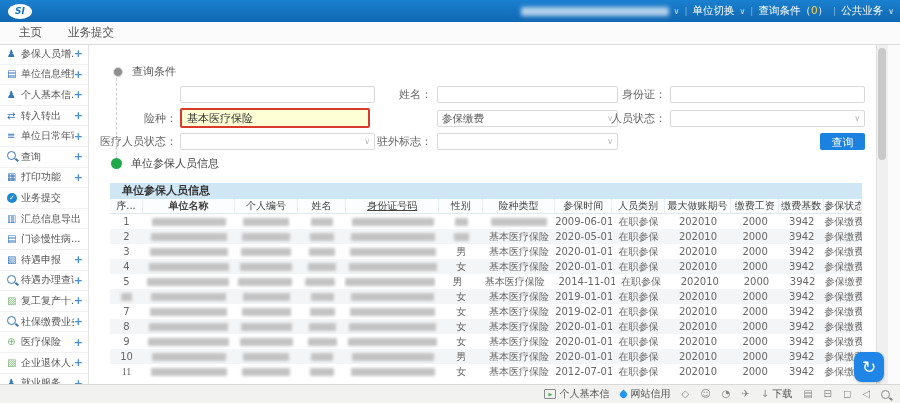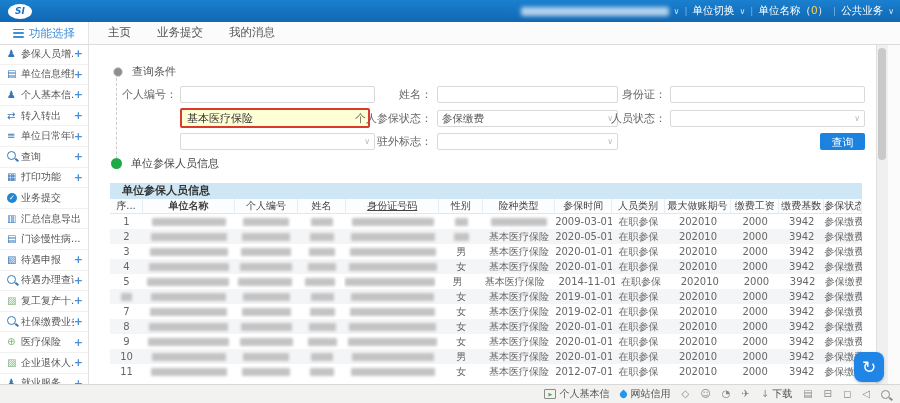--- a/index.html
+++ b/index.html
@@ -121,41 +121,32 @@
 <div class="hdr">
   <div class="logo">SI</div>
   <div class="hdr-right">
     <span class="hdr-blur"></span>
     <span class="chev">∨</span>
     <span class="hdr-sep">|</span>
     <span>单位切换</span>
     <span class="chev">∨</span>
     <span class="hdr-sep">|</span>
     <span>
-      <span>单位名称（</span><span class="msg-count">0</span><span>）</span>
+      <span>查询条件（</span><span class="msg-count">0</span><span>）</span>
     </span>
     <span class="hdr-sep">|</span>
     <span>公共业务</span>
     <span class="chev">∨</span>
   </div>
 </div>
 
 <div class="tabbar">
-  <div class="func">
-    <span class="burger">
-        <i></i>
-        <i></i>
-        <i></i>
-      </span>
-    <span>功能选择</span>
-  </div>
   <div class="tabs" id="tabs">
       <div class="tab">主页</div>
       <div class="tab">业务提交</div>
-      <div class="tab">我的消息</div>
     </div>
 </div>
 
 <div class="sidebar">
   <div id="side-items">
       <div class="side-item">
         <span class="s-ic">♟</span>
         <span class="s-lb">参保人员增...</span>
         <span class="s-plus">+</span>
       </div>
@@ -240,41 +231,41 @@
 </div>
 
 <div class="main">
 
   <div class="sec1">
     <span class="dot-gray"></span>
     <span>查询条件</span>
   </div>
   <div class="dashline"></div>
 
-  <div class="f-label" style="left:0;top:42px;width:88px;">个人编号：</div>
   <input class="f-input" style="left: 91px; top: 42px; width: 195px;" value="">
   <div class="f-label" style="left:240px;top:42px;width:103px;">姓名：</div>
   <input class="f-input" style="left: 348px; top: 42px; width: 181px;" value="">
   <div class="f-label" style="left:500px;top:42px;width:77px;">身份证：</div>
   <input class="f-input" style="left: 581px; top: 42px; width: 195px;" value="">
 
+  <div class="f-label" style="left:0;top:66px;width:88px;">险种：</div>
   <div class="f-select hl" style="left:91px;top:64px;width:190px;height:20px;">
     <span>基本医疗保险</span>
   </div>
-  <div class="f-label" style="left:240px;top:66px;width:103px;">个人参保状态：</div>
   <div class="f-select" style="left:348px;top:66px;width:181px;">
     <span>参保缴费</span>
     <span class="sel-chev">∨</span>
   </div>
   <div class="f-label" style="left:500px;top:66px;width:77px;">人员状态：</div>
   <div class="f-select" style="left:581px;top:66px;width:195px;">
     <span></span>
     <span class="sel-chev">∨</span>
   </div>
 
+  <div class="f-label" style="left:0;top:89px;width:88px;">医疗人员状态：</div>
   <div class="f-select" style="left:91px;top:89px;width:195px;">
     <span></span>
     <span class="sel-chev">∨</span>
   </div>
   <div class="f-label" style="left:240px;top:89px;width:103px;">驻外标志：</div>
   <div class="f-select" style="left:348px;top:89px;width:181px;">
     <span></span>
     <span class="sel-chev">∨</span>
   </div>
   <button class="btn-query">查询</button>
@@ -303,21 +294,21 @@
       </div>
     <div id="t-body">
         <div class="t-row">
           <div class="t-cell" style="width: 4.4%;">1</div>
           <div class="t-cell" style="width: 12.2%;"><span class="rb" style="width: 74px;"></span></div>
           <div class="t-cell" style="width: 8.4%;"><span class="rb" style="width: 46px;"></span></div>
           <div class="t-cell" style="width: 6.4%;"><span class="rb" style="width: 22px;"></span></div>
           <div class="t-cell" style="width: 12.4%;"><span class="rb" style="width: 82px;"></span></div>
           <div class="t-cell" style="width: 5.8%;"><span class="rb" style="width: 13px;"></span></div>
           <div class="t-cell" style="width: 9.6%;"><span class="rb" style="width: 56px;"></span></div>
-          <div class="t-cell" style="width: 7.6%;">2009-03-01</div>
+          <div class="t-cell" style="width: 7.6%;">2009-06-01</div>
           <div class="t-cell" style="width: 7%;">在职参保</div>
           <div class="t-cell" style="width: 8.8%;">202010</div>
           <div class="t-cell" style="width: 6.4%;">2000</div>
           <div class="t-cell" style="width: 6%;">3942</div>
           <div class="t-cell" style="width: 5%;">参保缴费</div>
         </div>
         <div class="t-row">
           <div class="t-cell" style="width: 4.4%;">2</div>
           <div class="t-cell" style="width: 12.2%;"><span class="rb" style="width: 76px;"></span></div>
           <div class="t-cell" style="width: 8.4%;"><span class="rb" style="width: 48px;"></span></div>
@@ -446,21 +437,21 @@
           <div class="t-cell" style="width: 5.8%;">男</div>
           <div class="t-cell" style="width: 9.6%;">基本医疗保险</div>
           <div class="t-cell" style="width: 7.6%;">2020-01-01</div>
           <div class="t-cell" style="width: 7%;">在职参保</div>
           <div class="t-cell" style="width: 8.8%;">202010</div>
           <div class="t-cell" style="width: 6.4%;">2000</div>
           <div class="t-cell" style="width: 6%;">3942</div>
           <div class="t-cell" style="width: 5%;">参保缴费</div>
         </div>
         <div class="t-row">
-          <div class="t-cell" style="width: 4.4%;">11</div>
+          <div class="t-cell" style="width: 4.4%; font-family: Liberation Serif, serif;">11</div>
           <div class="t-cell" style="width: 12.2%;"><span class="rb" style="width: 76px;"></span></div>
           <div class="t-cell" style="width: 8.4%;"><span class="rb" style="width: 48px;"></span></div>
           <div class="t-cell" style="width: 6.4%;"><span class="rb" style="width: 24px;"></span></div>
           <div class="t-cell" style="width: 12.4%;"><span class="rb" style="width: 84px;"></span></div>
           <div class="t-cell" style="width: 5.8%;">女</div>
           <div class="t-cell" style="width: 9.6%;">基本医疗保险</div>
           <div class="t-cell" style="width: 7.6%;">2012-07-01</div>
           <div class="t-cell" style="width: 7%;">在职参保</div>
           <div class="t-cell" style="width: 8.8%;">202010</div>
           <div class="t-cell" style="width: 6.4%;">2000</div>

